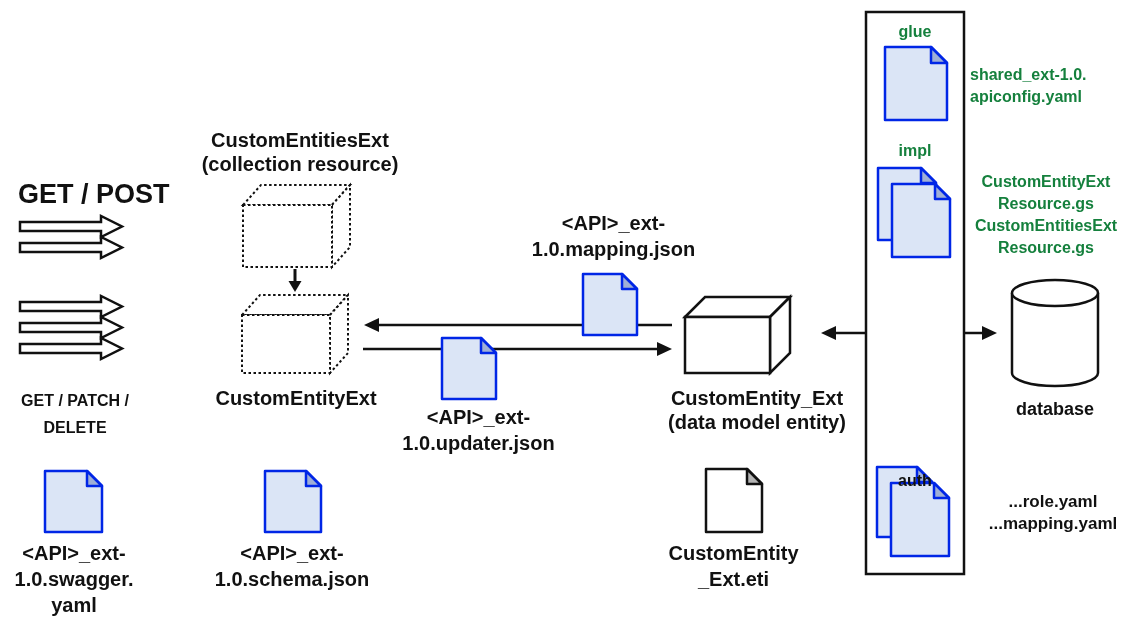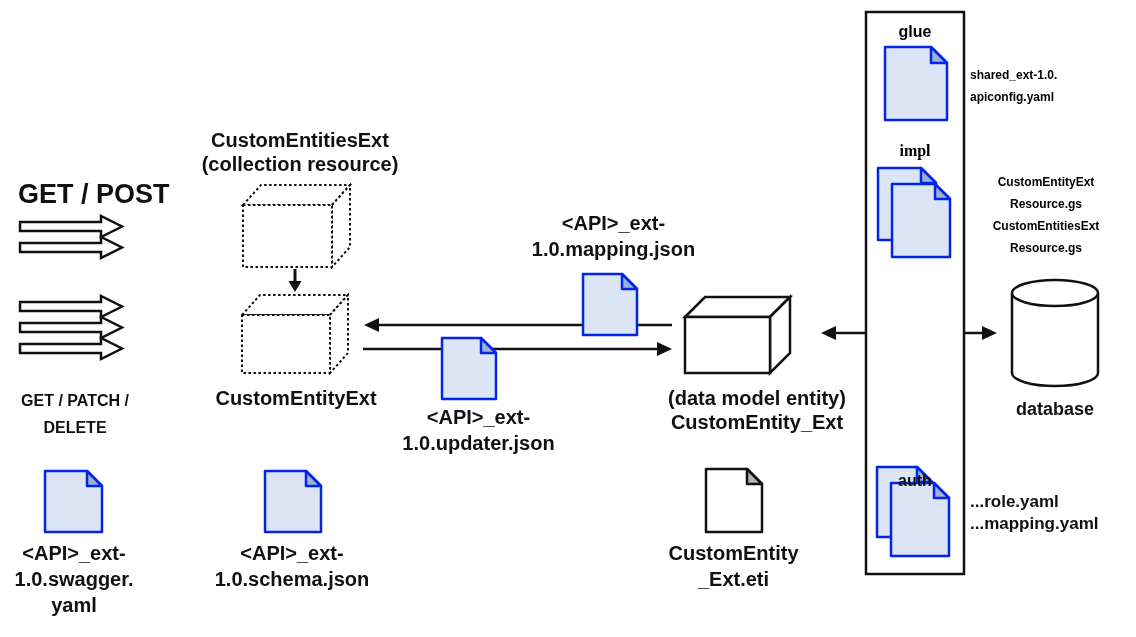--- a/index.html
+++ b/index.html
@@ -6,23 +6,23 @@
   #stage{
     position:relative;width:1136px;height:637px;background:#ffffff;
     font-family:"Liberation Sans","DejaVu Sans",sans-serif;overflow:hidden;
   }
   #shapes{position:absolute;left:0;top:0;}
   .lbl{
     position:absolute;font-weight:bold;color:#111111;text-align:center;
     font-size:20px;line-height:24px;white-space:nowrap;
   }
   .lbl div{white-space:nowrap;}
-  .blue{color:#000000;}
+  .blue{color:#15803d;}
   .sec{font-size:16px;line-height:20px;}
-  .filelist{font-size:12px;line-height:22px;text-align:left;}
+  .filelist{font-size:16px;line-height:22px;text-align:left;}
 </style>
 </head>
 <body>
 
 <div id="stage">
 
   <svg id="shapes" width="1136" height="637" viewBox="0 0 1136 637">
 
     <g fill="#ffffff" stroke="#111111" stroke-width="2.5" stroke-linejoin="miter">
       <path d="M20,222 H101 V216 L122,226.5 L101,237 V231 H20 Z"></path>
@@ -137,22 +137,22 @@
   <div class="lbl" style="left:190px;top:128px;width:220px;">
     <div>CustomEntitiesExt</div>
     <div>(collection resource)</div>
   </div>
 
   <div class="lbl" style="left:186px;top:386px;width:220px;">
     <div>CustomEntityExt</div>
   </div>
 
   <div class="lbl" style="left:647px;top:386px;width:220px;">
+    <div>CustomEntity_Ext</div>
     <div>(data model entity)</div>
-    <div>CustomEntity_Ext</div>
   </div>
 
   <div class="lbl" style="left:521px;top:210px;width:185px;line-height:26px;">
     <div>&lt;API&gt;_ext-</div>
     <div>1.0.mapping.json</div>
   </div>
 
   <div class="lbl" style="left:391px;top:404px;width:175px;line-height:26px;">
     <div>&lt;API&gt;_ext-</div>
     <div>1.0.updater.json</div>
@@ -169,36 +169,36 @@
     <div>1.0.schema.json</div>
   </div>
 
   <div class="lbl" style="left:656px;top:540px;width:155px;line-height:26px;">
     <div>CustomEntity</div>
     <div>_Ext.eti</div>
   </div>
 
   <div class="lbl blue sec" style="left:866px;top:22px;width:98px;">glue</div>
 
-  <div class="lbl blue sec" style="left:866px;top:141px;width:98px;font-family:Liberation Serif, serif;">impl</div>
+  <div class="lbl blue sec" style="left:866px;top:141px;width:98px;">impl</div>
 
   <div class="lbl sec" style="left:866px;top:444px;width:98px;margin-top:27px;">auth</div>
 
   <div class="lbl blue filelist" style="left:970px;top:64px;width:166px;">
     <div>shared_ext-1.0.</div>
     <div>apiconfig.yaml</div>
   </div>
 
   <div class="lbl blue filelist" style="left:960px;top:171px;width:172px;text-align:center;">
     <div>CustomEntityExt</div>
     <div>Resource.gs</div>
     <div>CustomEntitiesExt</div>
     <div>Resource.gs</div>
   </div>
 
-  <div class="lbl filelist" style="left:970px;top:491px;width:166px;font-size:17px;">
+  <div class="lbl filelist" style="left:970px;top:491px;width:166px;font-size:17px;text-align:center;">
     <div>...role.yaml</div>
     <div>...mapping.yaml</div>
   </div>
 
   <div class="lbl" style="left:1003px;top:397px;width:104px;font-size:18px;">database</div>
 
 </div>
 
 </body></html>

